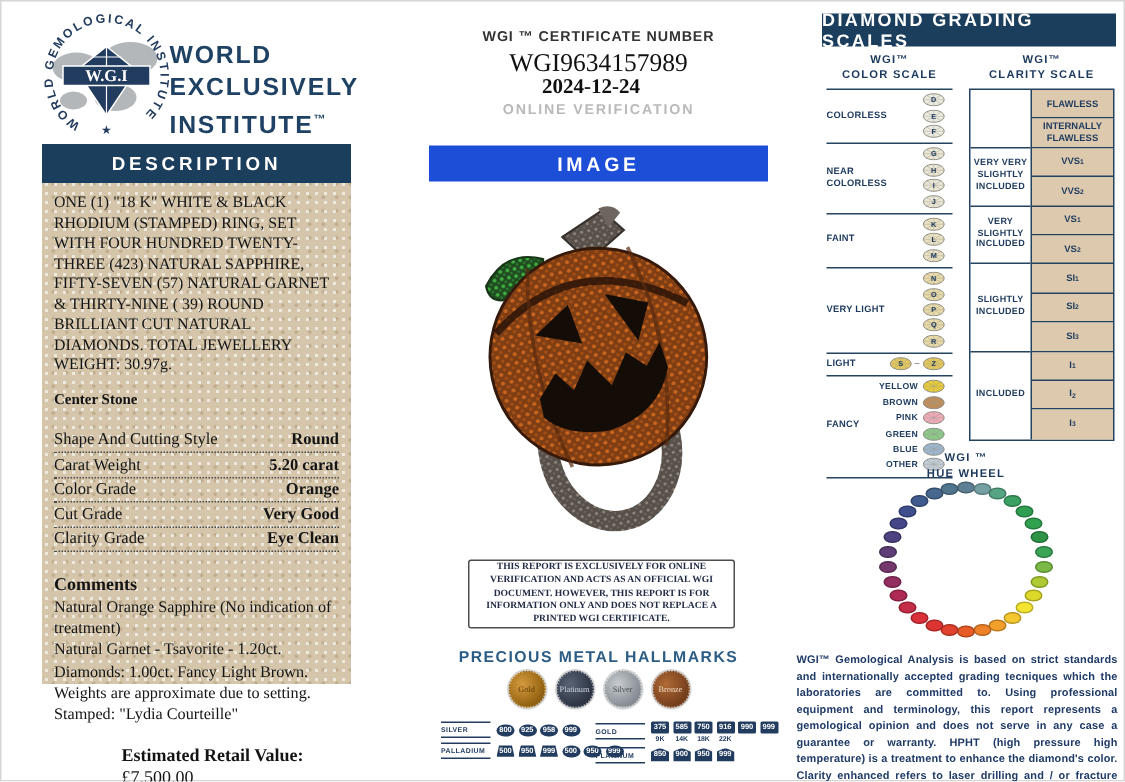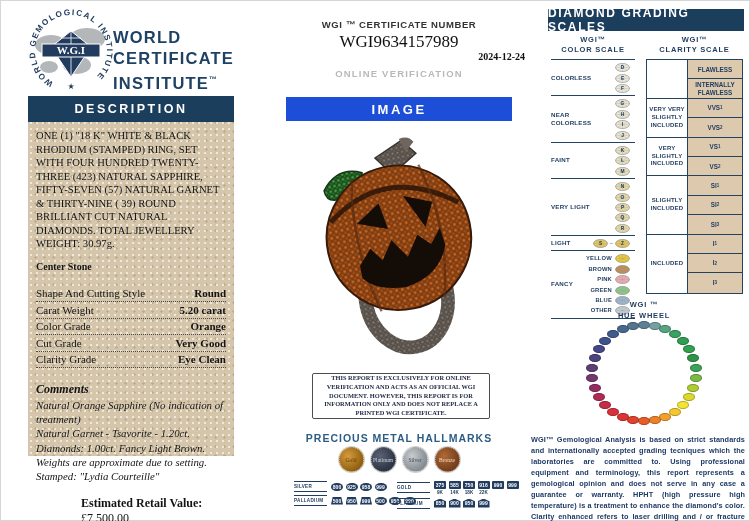--- a/index.html
+++ b/index.html
@@ -21,31 +21,31 @@
                 background-size:6px 6px, 9px 9px; background-position:0 0, 3px 4px; }
   .desc-banner { height:26px; background:#1c3e5d; color:#fff; font-weight:bold; font-size:12.5px;
                  letter-spacing:2.5px; display:flex; align-items:center; justify-content:center; }
   .desc-text { padding:7px 8px 0 8px; font-family:"Liberation Serif", serif; font-size:10.6px;
                line-height:1.28; color:#141414; }
   .stone { padding:10px 8px 0 8px; font-family:"Liberation Serif", serif; color:#141414; }
   .stone h3 { font-size:10px; font-weight:bold; margin-bottom:14px; }
   .stone-row { display:flex; justify-content:space-between; align-items:baseline; font-size:11px;
                border-bottom:1px dotted #4a4a4a; padding:1.5px 0 2px 0; }
   .stone-row .s-value { font-weight:bold; }
-  .comments { padding:14px 8px 0 8px; font-family:"Liberation Serif", serif; color:#141414;font-style:italic; }
+  .comments { padding:14px 8px 0 8px; font-family:"Liberation Serif", serif; color:#141414; }
   .comments h3 { font-size:12px; font-weight:bold; margin-bottom:1px; }
   .comments .c-line { font-size:10.8px; line-height:1.3; }
   .retail { padding:13px 8px 0 8px; font-family:"Liberation Serif", serif; font-size:12px; color:#141414;margin-left:45px; }
   .retail .r-label { font-weight:bold; }
   .cert-label { position:absolute; left:285px; top:18px; width:226px; text-align:center;
                 font-size:9.5px; font-weight:bold; color:#333; letter-spacing:.6px; }
   .cert-number { position:absolute; left:285px; top:31px; width:226px; text-align:center;
                  font-family:"Liberation Serif", serif; font-size:17px; color:#101010; }
-  .cert-date { position:absolute; left:298px; top:50px; width:226px; text-align:right;
-               font-family:"Liberation Serif", serif; font-weight:bold; font-size:10px; color:#101010; }
+  .cert-date { position:absolute; left:280px; top:50px; width:226px; text-align:center;
+               font-family:"Liberation Serif", serif; font-weight:bold; font-size:14px; color:#101010; }
   .online-verif { position:absolute; left:285px; top:67px; width:226px; text-align:center;
                   font-size:9.5px; font-weight:bold; color:#b9b9b9; letter-spacing:1.2px; }
   .website { position:absolute; left:285px; top:79px; width:226px; text-align:center;
              font-size:9.5px; font-weight:bold; color:#c6c6c6; letter-spacing:.6px; }
   .image-banner { position:absolute; left:285px; top:96px; width:226px; height:24px; background:#1d4ed8;
                   color:#fff; font-weight:bold; font-size:13px; letter-spacing:2.5px;
                   display:flex; align-items:center; justify-content:center; }
   .ring-figure { position:absolute; left:296px; top:122px; width:205px; height:245px; }
 
   .disclaimer-box { position:absolute; left:311px; top:372px; width:178px; height:46px;
@@ -137,21 +137,21 @@
     </text>
     <polygon points="44,24 64,40 44,70 24,40" fill="#223c5f" stroke="#fff" stroke-width="1"></polygon>
     <path d="M24,40 L64,40 M44,24 L44,70 M34,31 L54,31" stroke="#fff" stroke-width="0.8" fill="none"></path>
     <rect x="15" y="37" width="58" height="13" fill="#223c5f" stroke="#fff" stroke-width="1"></rect>
     <text x="44" y="47" text-anchor="middle" font-size="11" font-weight="bold" fill="#fff" font-family="Liberation Serif, serif">W.G.I</text>
     <text x="44" y="82" text-anchor="middle" font-size="8" fill="#223c5f">★</text>
   </svg>
 
   <div class="brand-title">
     <div>WORLD</div>
-    <div>CERTIFICATE</div>
+    <div>EXCLUSIVELY</div>
     <div><span>INSTITUTE</span><span class="tm">™</span></div>
   </div>
 
   <div class="left-panel">
     <div class="desc-banner">DESCRIPTION</div>
     <p class="desc-text">ONE (1) "18 K" WHITE &amp; BLACK RHODIUM (STAMPED) RING, SET WITH FOUR HUNDRED TWENTY-THREE (423) NATURAL SAPPHIRE, FIFTY-SEVEN (57) NATURAL GARNET &amp; THIRTY-NINE ( 39) ROUND BRILLIANT CUT NATURAL DIAMONDS. TOTAL JEWELLERY WEIGHT: 30.97g.</p>
     <div class="stone">
       <h3>Center Stone</h3>
       <div>
           <div class="stone-row">

